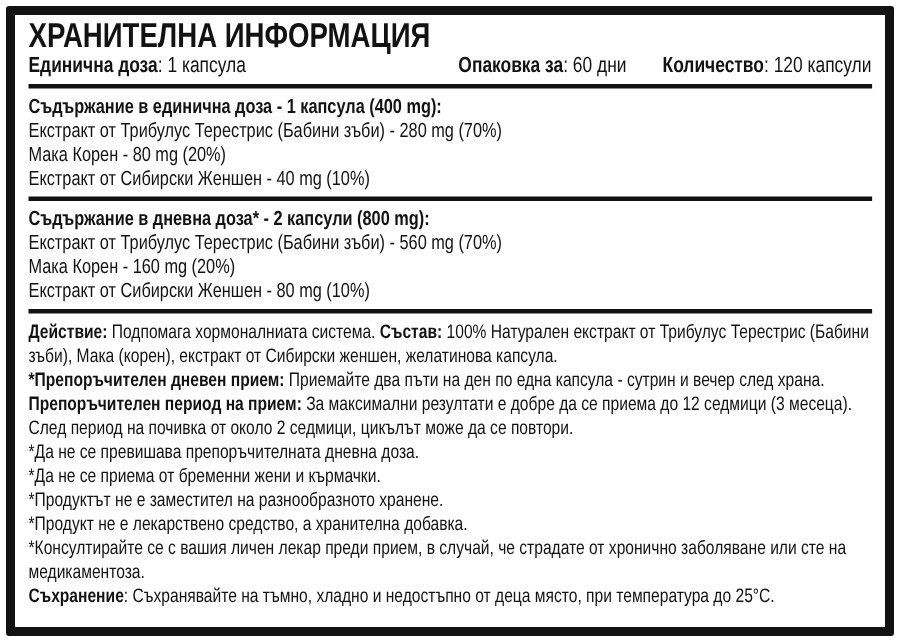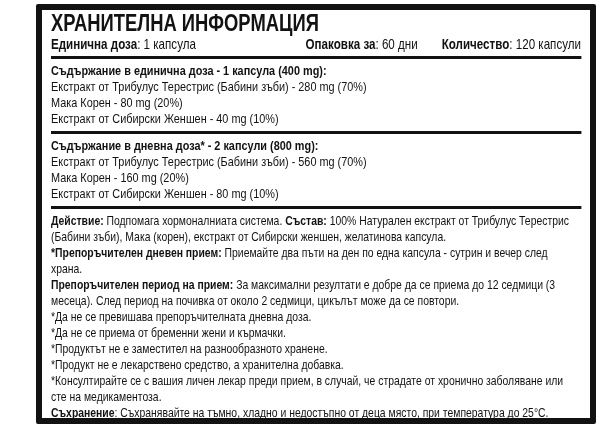--- a/index.html
+++ b/index.html
@@ -17,21 +17,20 @@
   }
   .label-frame {
     position: absolute;
     left: 4px; top: 4px; right: 4px; bottom: 4px;
     border: 6px solid #121212;
     border-radius: 2px;
     background: #ffffff;
     padding: 1px 9px 0 9px;
     box-sizing: border-box;
     overflow: hidden;
-    margin-left: 32px;
   }
   
   .condense {
     width: 125%;
     transform: scaleX(0.8);
     transform-origin: 0 0;
   }
   b { font-weight: 700; }
   .title {
     font-size: 23px;

